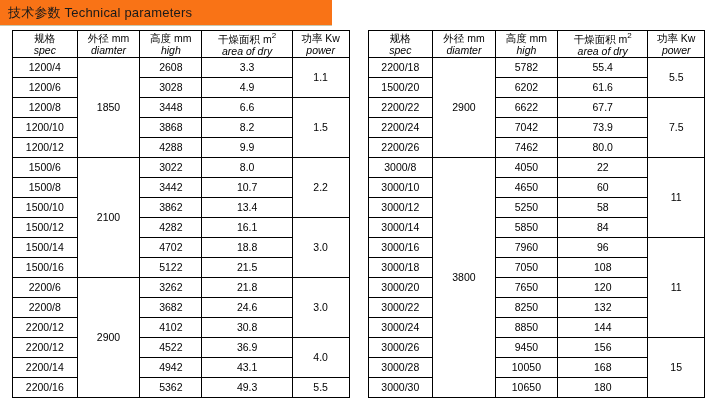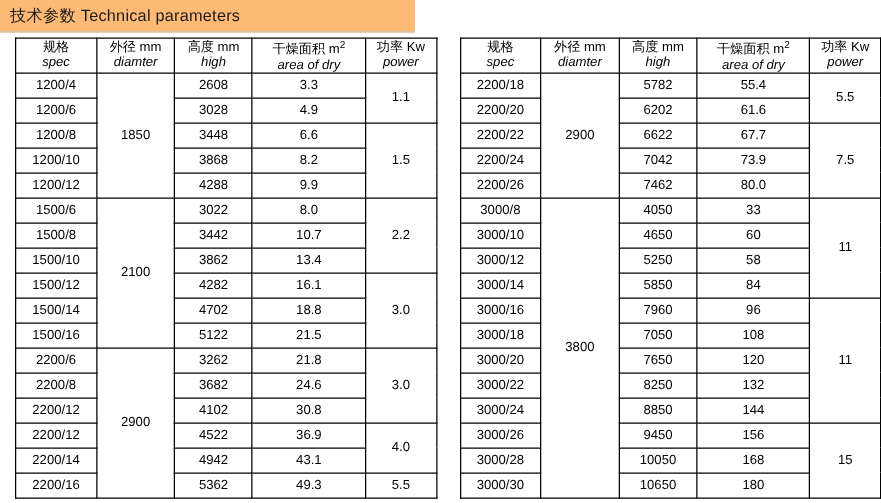--- a/index.html
+++ b/index.html
@@ -19,21 +19,21 @@
     width: 705px;
     height: 402px;
     box-sizing: border-box;
   }
   .title-bar {
     position: absolute;
     left: 0;
     top: 0;
     width: 332px;
     height: 26px;
-    background: #fdba74;
+    background: #f97316;
     border-bottom: 1px solid #c8c8b0;
     display: flex;
     align-items: center;
     padding-left: 8px;
     box-sizing: border-box;
   }
   .title-text {
     font-size: 13px;
     color: #1a1a1a;
     white-space: nowrap;
@@ -262,21 +262,21 @@
       </thead>
       <tbody>
           <tr>
             <td>2200/18</td>
             <td rowspan="5">2900</td>
             <td>5782</td>
             <td>55.4</td>
             <td rowspan="2">5.5</td>
           </tr>
           <tr>
-            <td>2200/20</td>
+            <td>1500/20</td>
             <td>6202</td>
             <td>61.6</td>
           </tr>
           <tr>
             <td>2200/22</td>
             <td>6622</td>
             <td>67.7</td>
             <td rowspan="3">7.5</td>
           </tr>
           <tr>
@@ -286,21 +286,21 @@
           </tr>
           <tr>
             <td>2200/26</td>
             <td>7462</td>
             <td>80.0</td>
           </tr>
           <tr>
             <td>3000/8</td>
             <td rowspan="12">3800</td>
             <td>4050</td>
-            <td>33</td>
+            <td>22</td>
             <td rowspan="4">11</td>
           </tr>
           <tr>
             <td>3000/10</td>
             <td>4650</td>
             <td>60</td>
           </tr>
           <tr>
             <td>3000/12</td>
             <td>5250</td>

